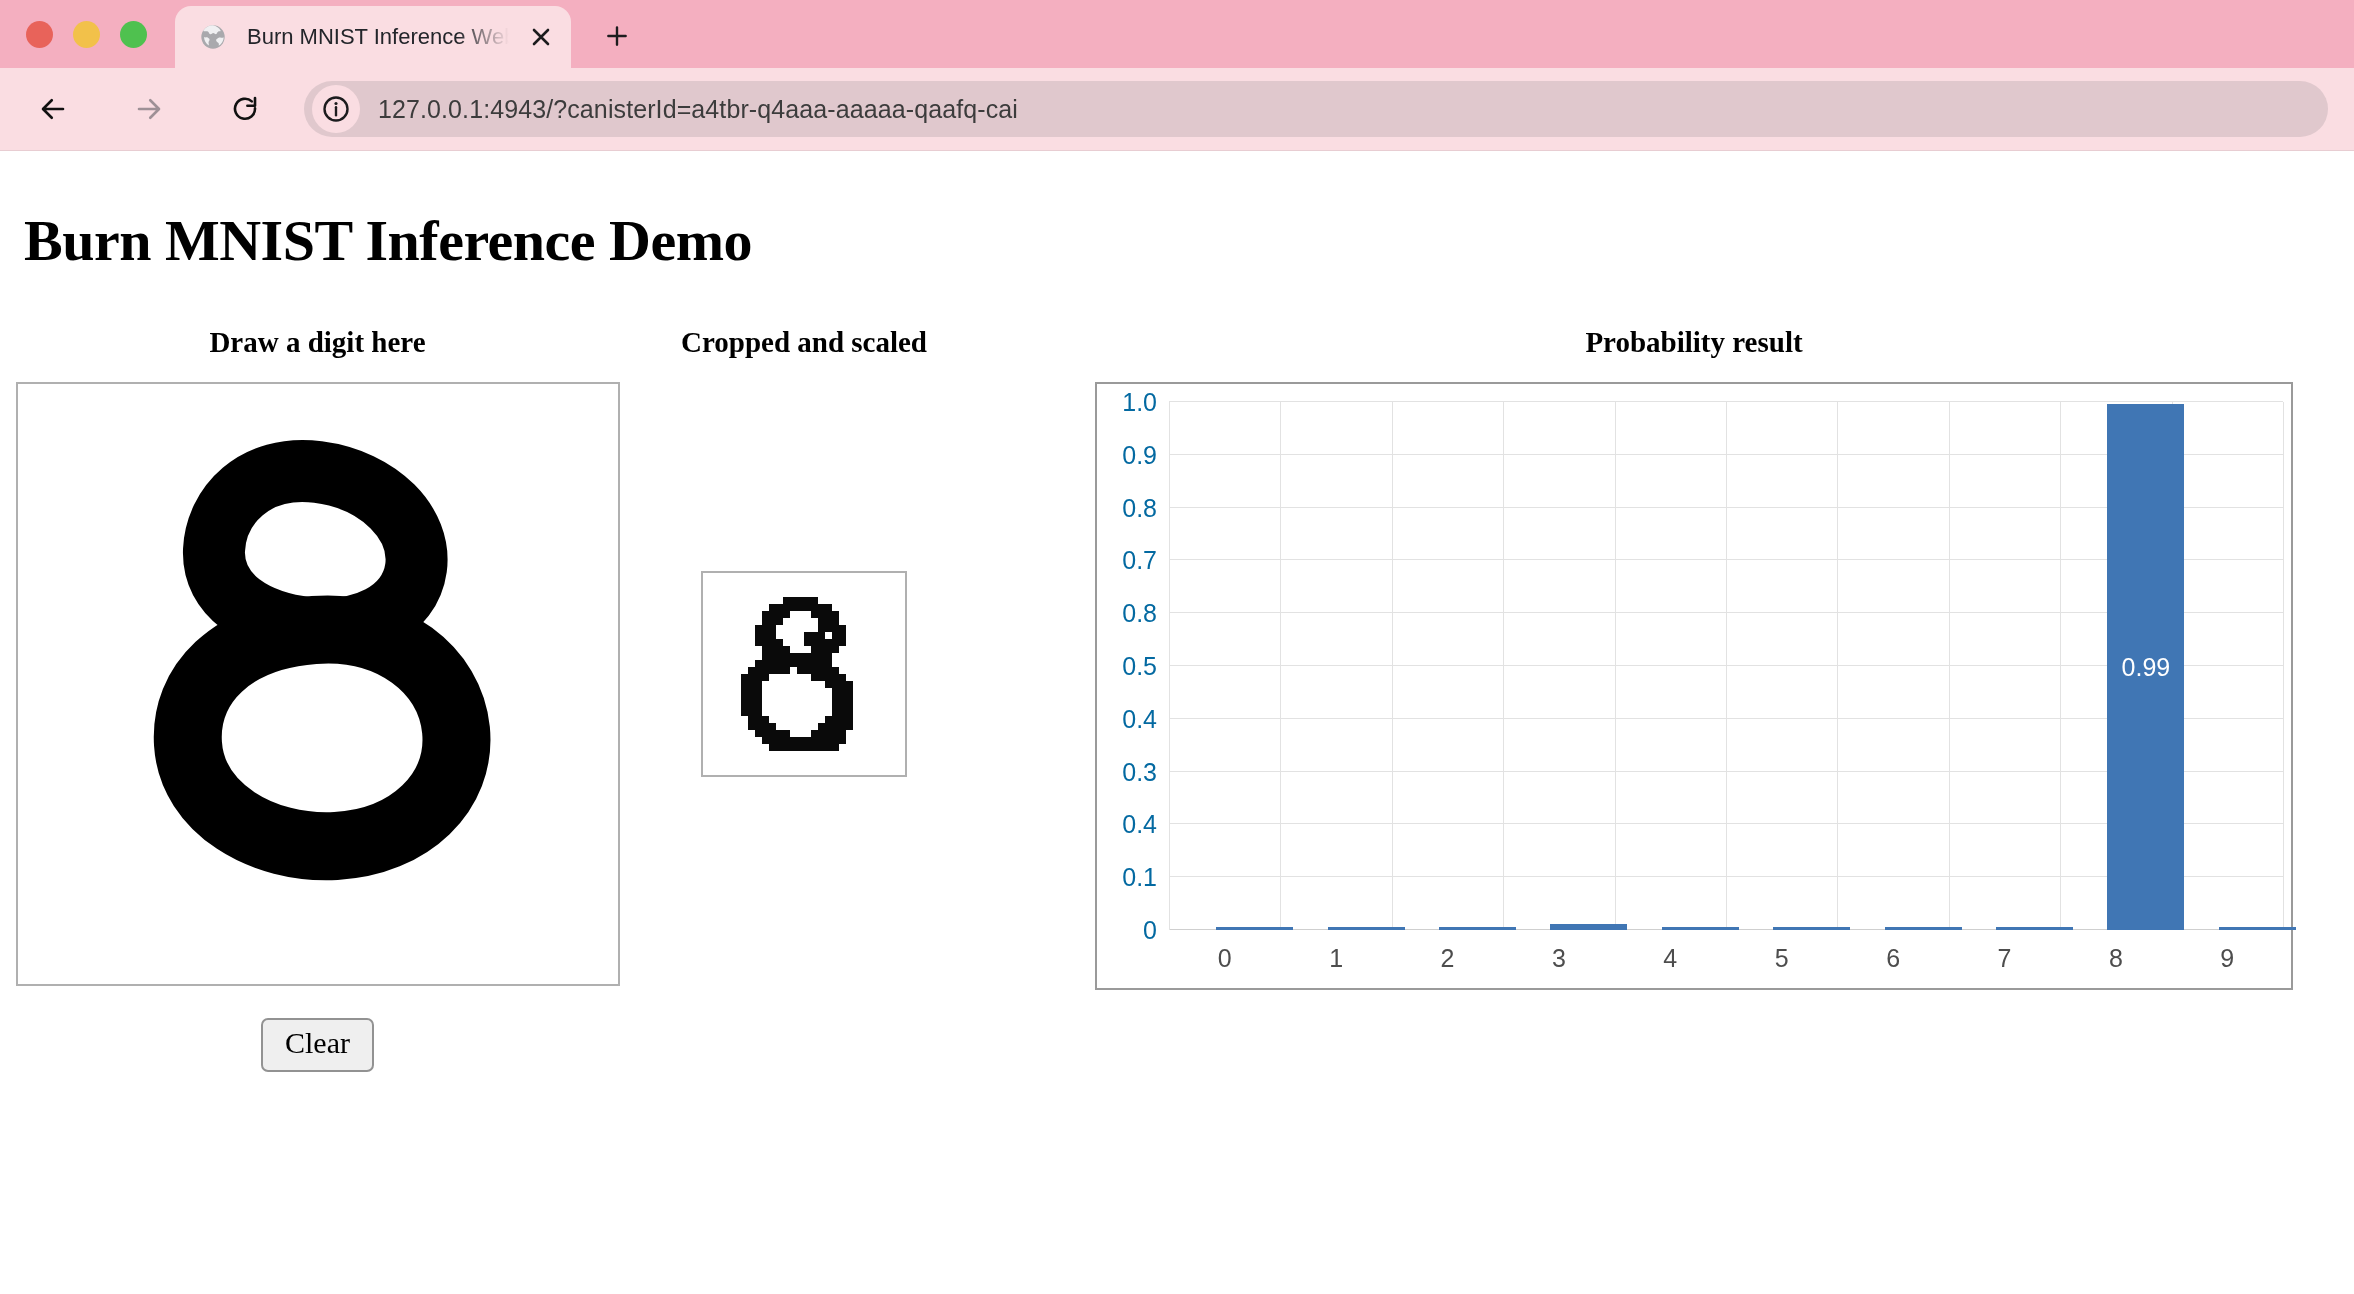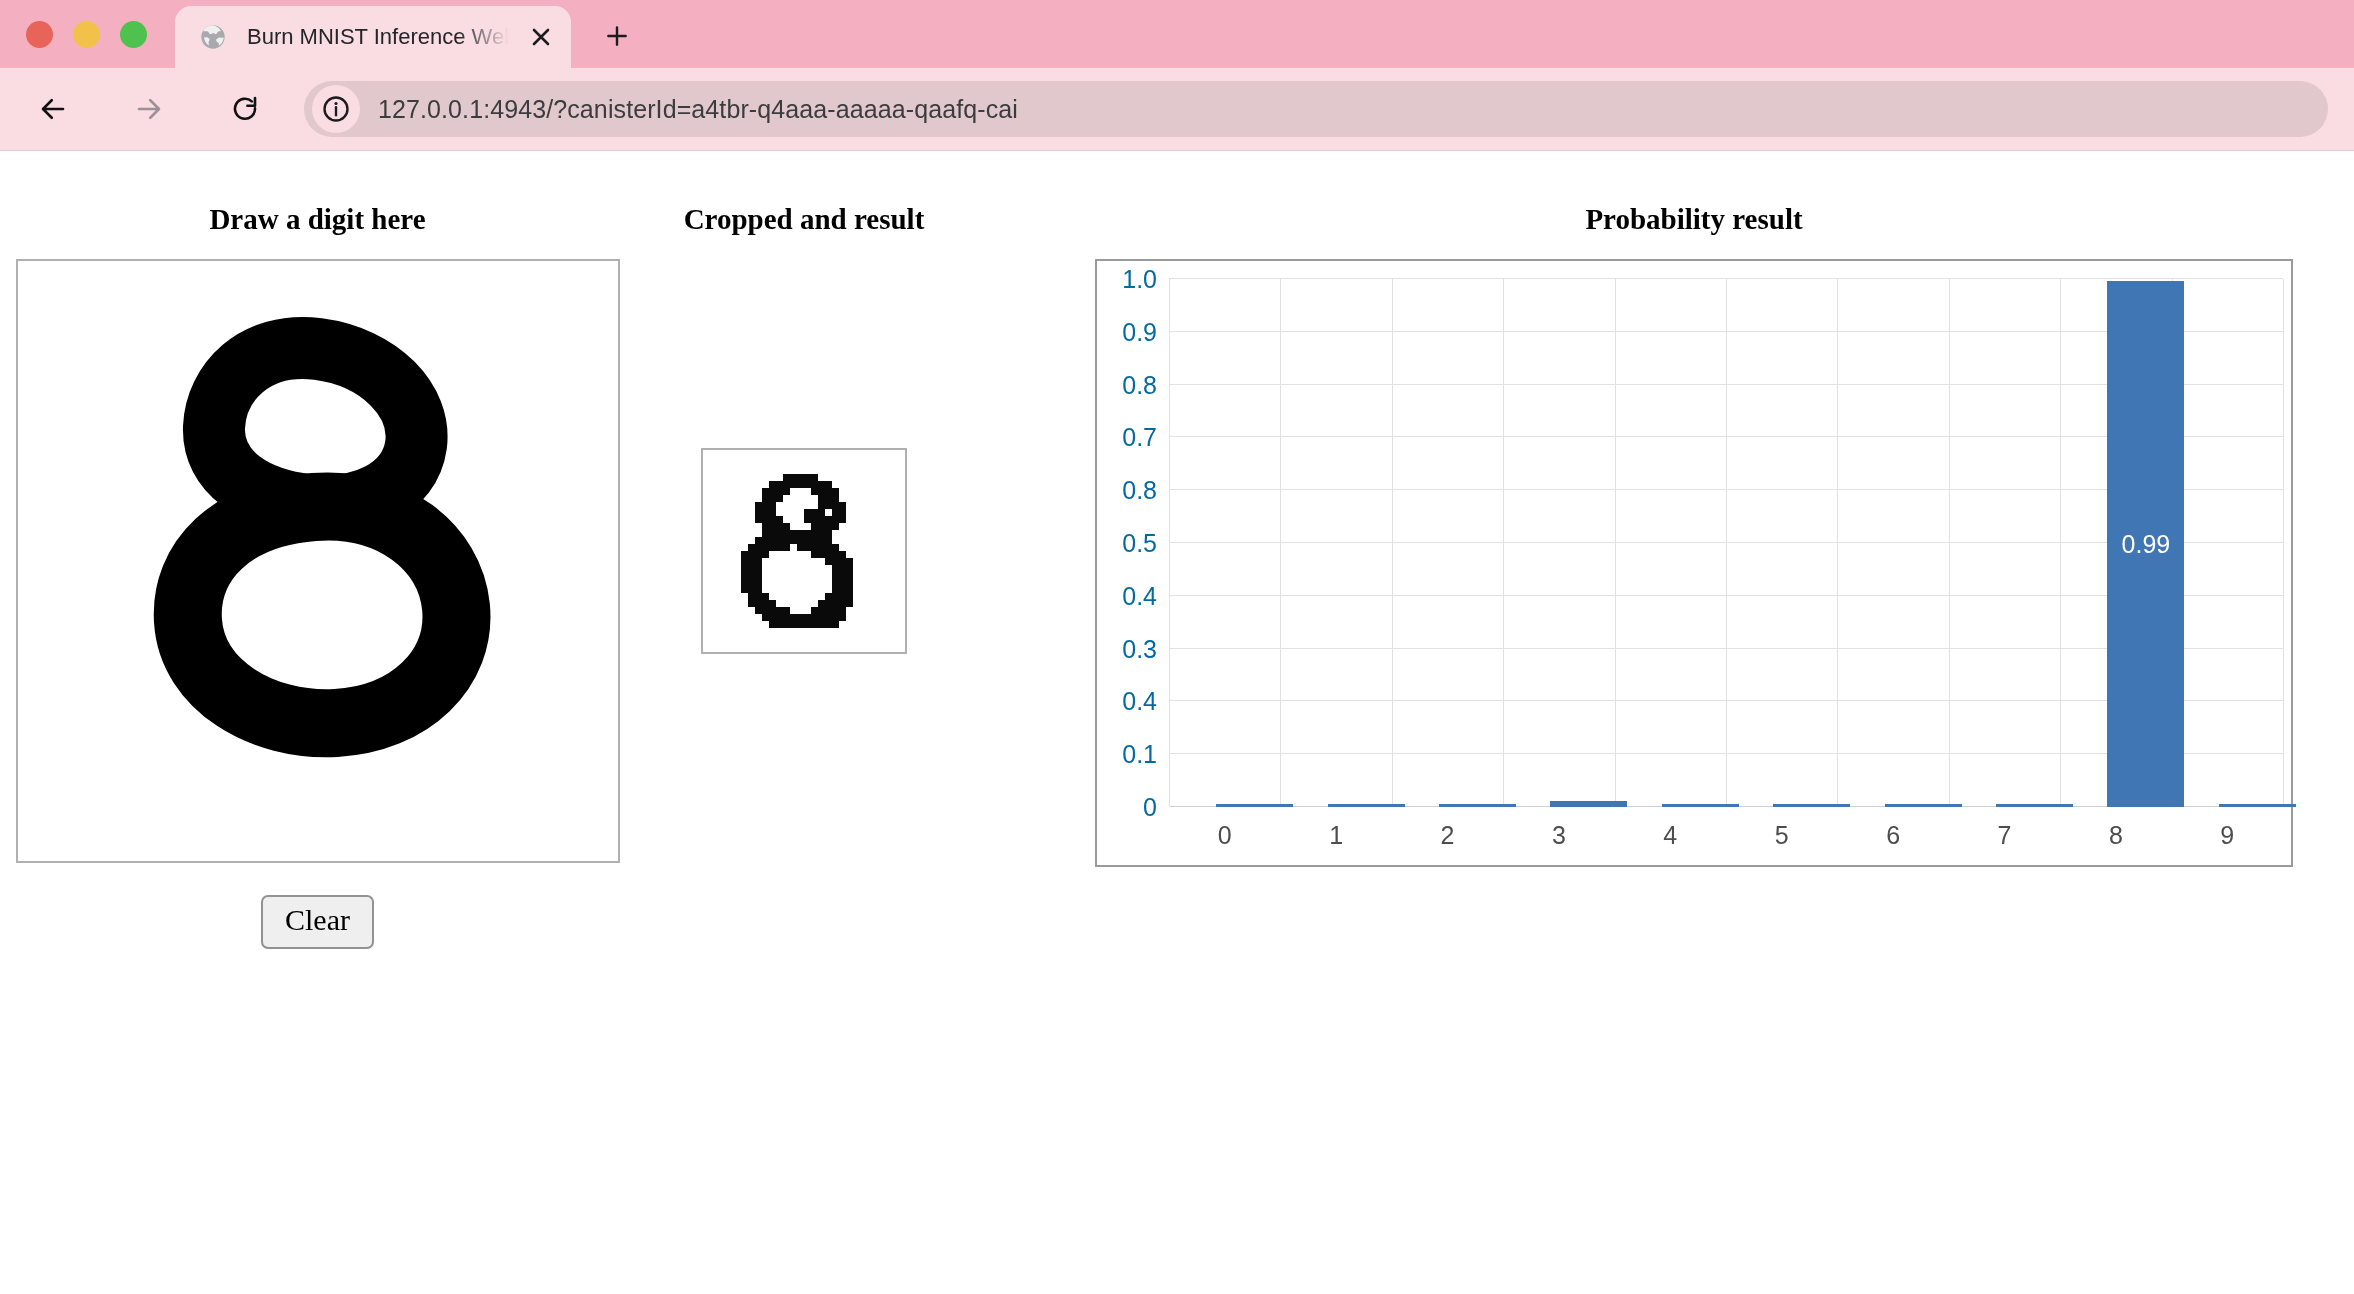--- a/index.html
+++ b/index.html
@@ -297,20 +297,21 @@
           <path d="M12 10.6 V17" stroke="#1c1c1e" stroke-width="1.9" stroke-linecap="round"></path>
         </svg>
       </span>
       <span class="omnibox-url">127.0.0.1:4943/?canisterId=a4tbr-q4aaa-aaaaa-qaafq-cai</span>
     </div>
   </div>
 </div>
 
 <div class="page">
 
+  <h1 class="page-title">Burn MNIST Inference Demo</h1>
 
   <div class="panels">
 
     <div class="panel panel-draw">
       <div class="panel-heading">Draw a digit here</div>
       <div class="draw-canvas">
         <svg width="600" height="600" viewBox="0 0 600 600">
           <g fill="none" stroke="#000000" stroke-linecap="round" stroke-linejoin="round">
 
             <path d="M300 88
@@ -324,21 +325,21 @@
                      C 174 424, 244 466, 318 462
                      C 392 458, 444 408, 438 346
                      C 432 286, 374 240, 296 246 Z" stroke-width="68"></path>
           </g>
         </svg>
       </div>
       <button class="clear-btn">Clear</button>
     </div>
 
     <div class="panel panel-crop">
-      <div class="panel-heading">Cropped and result</div>
+      <div class="panel-heading">Cropped and scaled</div>
       <div class="crop-box">
         <svg width="196" height="196" viewBox="0 0 28 28">
           <rect width="28" height="28" fill="#ffffff"></rect>
           <g fill="#0a0a0a">
             <rect x="11" y="3" width="5" height="1"></rect>
             <rect x="9" y="4" width="9" height="1"></rect>
             <rect x="8" y="5" width="4" height="1"></rect>
               <rect x="15" y="5" width="4" height="1"></rect>
             <rect x="8" y="6" width="3" height="1"></rect>
               <rect x="16" y="6" width="3" height="1"></rect>

